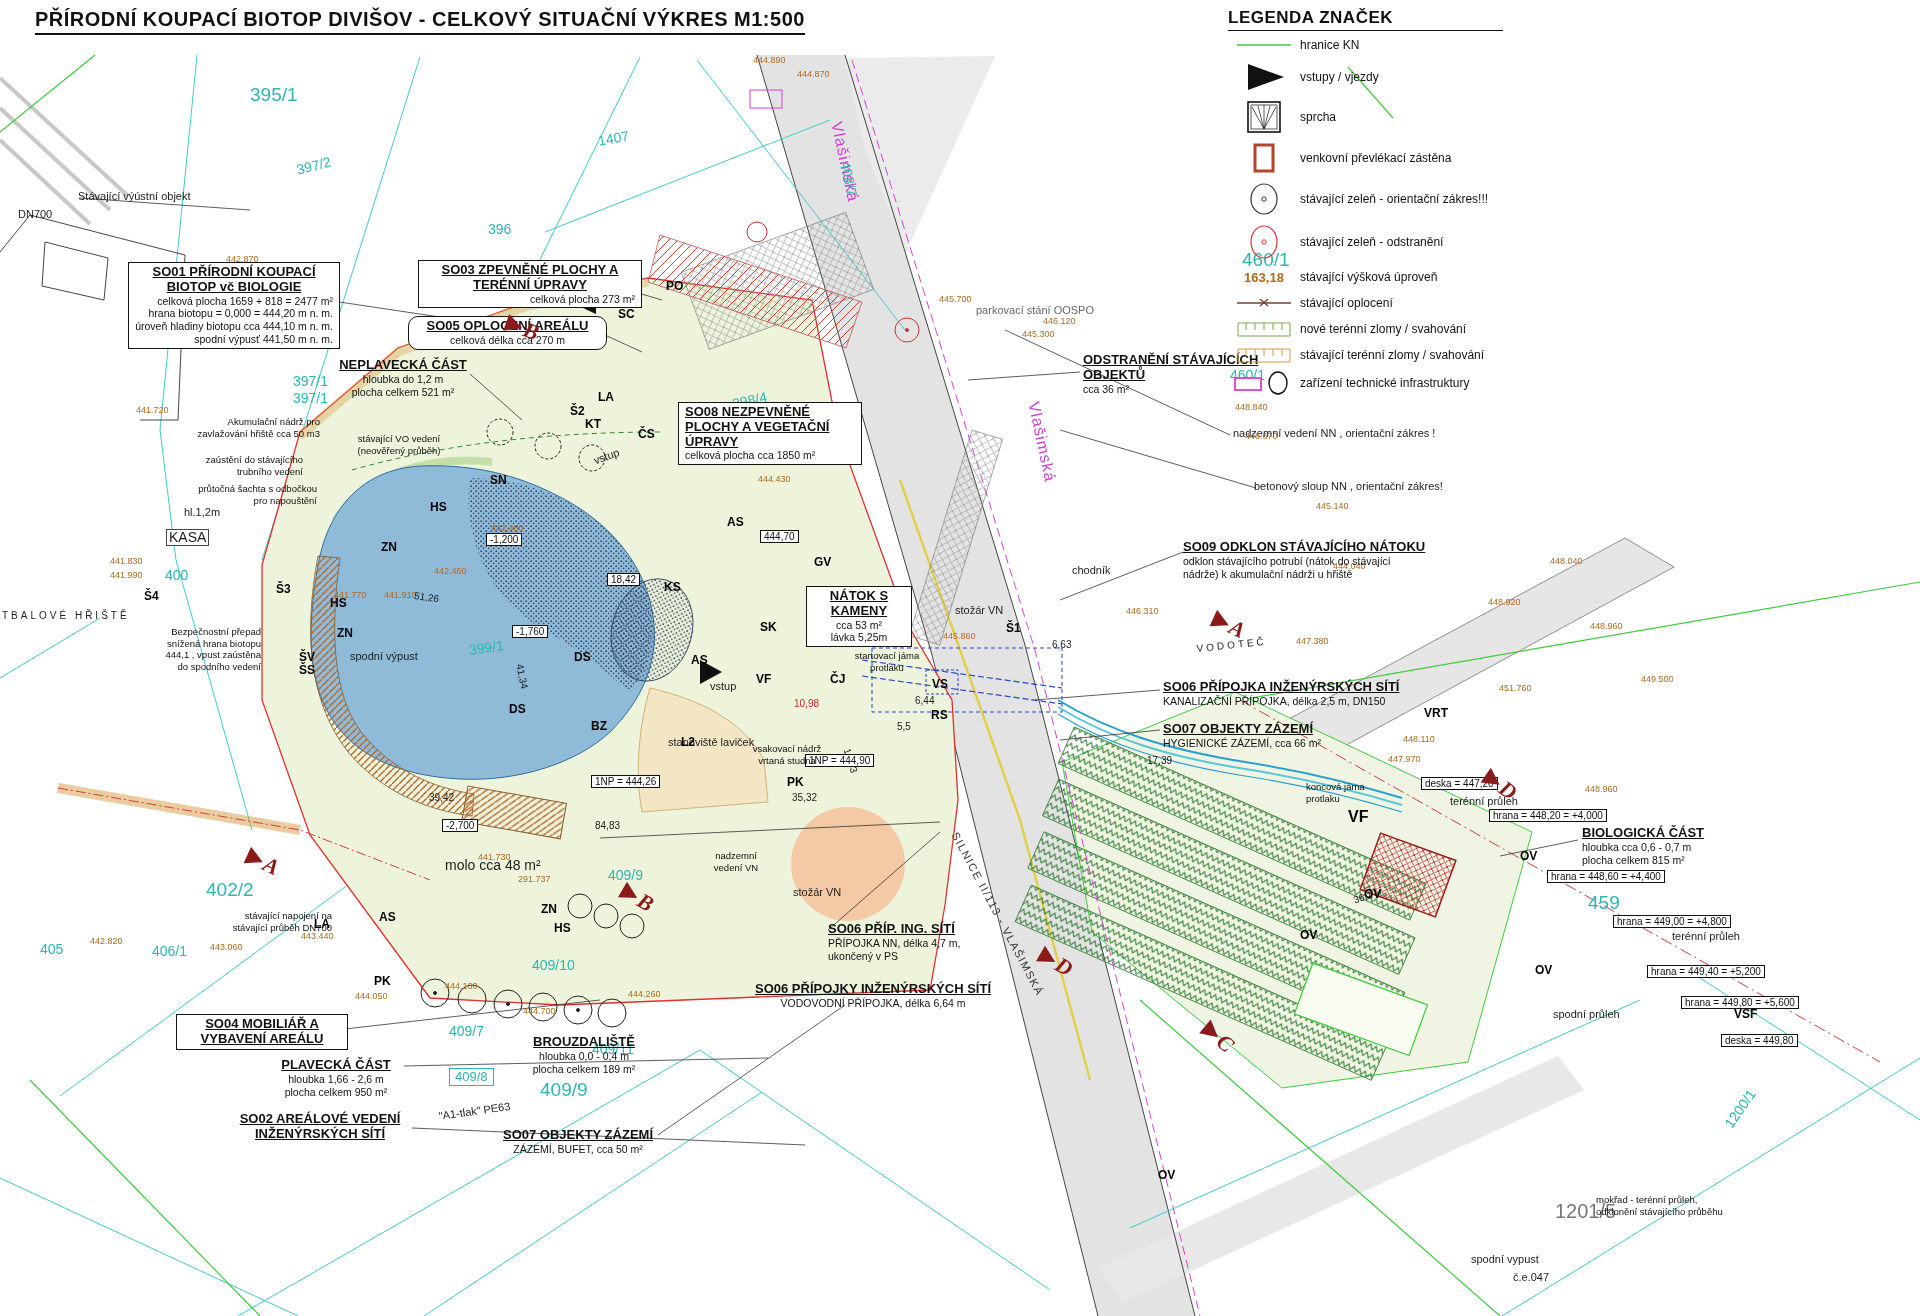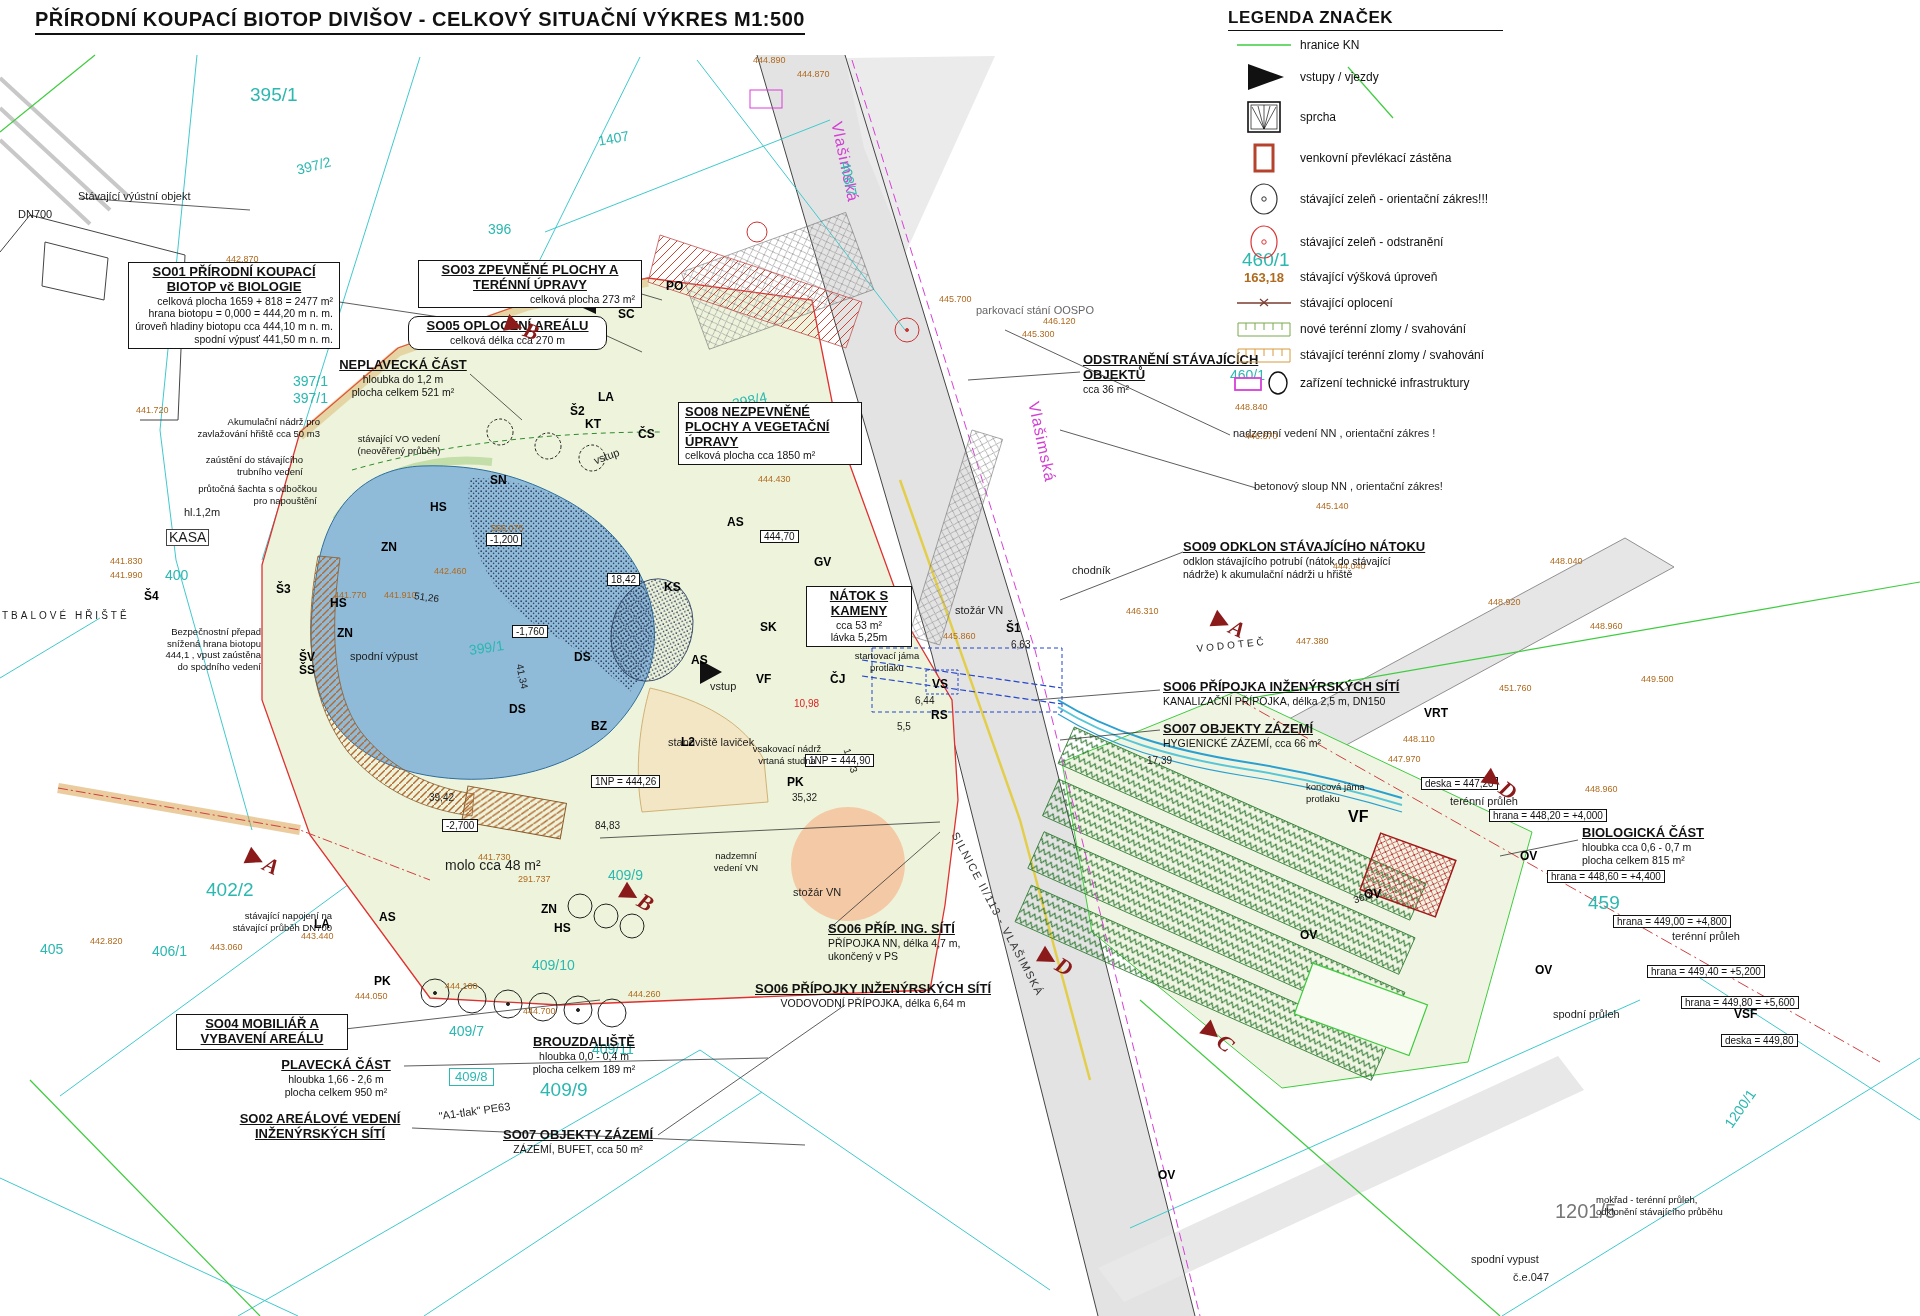--- a/index.html
+++ b/index.html
@@ -438,21 +438,21 @@
       <div class="ml code" style="left: 1158px; top: 1169px;">OV</div>
       <div class="ml elev" style="left: 226px; top: 255px;">442.870</div>
       <div class="ml elev" style="left: 228px; top: 293px;">442.890</div>
       <div class="ml elev" style="left: 158px; top: 336px;">442.130</div>
       <div class="ml elev" style="left: 136px; top: 406px;">441.720</div>
       <div class="ml elev" style="left: 110px; top: 557px;">441.830</div>
       <div class="ml elev" style="left: 110px; top: 571px;">441.990</div>
       <div class="ml elev" style="left: 334px; top: 591px;">441.770</div>
       <div class="ml elev" style="left: 384px; top: 591px;">441.910</div>
       <div class="ml elev" style="left: 434px; top: 567px;">442.460</div>
-      <div class="ml elev" style="left: 491px; top: 524px;">566.075</div>
+      <div class="ml elev" style="left: 491px; top: 524px;">442.480</div>
       <div class="ml elev" style="left: 478px; top: 853px;">441.730</div>
       <div class="ml elev" style="left: 518px; top: 875px;">291.737</div>
       <div class="ml elev" style="left: 90px; top: 937px;">442.820</div>
       <div class="ml elev" style="left: 210px; top: 943px;">443.060</div>
       <div class="ml elev" style="left: 301px; top: 932px;">443.440</div>
       <div class="ml elev" style="left: 445px; top: 982px;">444.160</div>
       <div class="ml elev" style="left: 355px; top: 992px;">444.050</div>
       <div class="ml elev" style="left: 523px; top: 1007px;">444.700</div>
       <div class="ml elev" style="left: 628px; top: 990px;">444.260</div>
       <div class="ml elev" style="left: 758px; top: 475px;">444.430</div>
@@ -477,21 +477,21 @@
       <div class="ml elev" style="left: 753px; top: 56px;">444.890</div>
       <div class="ml elev" style="left: 797px; top: 70px;">444.870</div>
       <div class="ml dim" style="left: 415px; top: 590px; transform: rotate(8deg);">51,26</div>
       <div class="ml dim" style="left: 525px; top: 663px; transform: rotate(78deg);">41,34</div>
       <div class="ml dim" style="left: 595px; top: 820px;">84,83</div>
       <div class="ml dim" style="left: 429px; top: 792px;">39,42</div>
       <div class="ml dim" style="left: 792px; top: 792px;">35,32</div>
       <div class="ml dimred" style="left: 794px; top: 698px;">10,98</div>
       <div class="ml dim" style="left: 852px; top: 747px; transform: rotate(72deg);">12,63</div>
       <div class="ml dim" style="left: 915px; top: 695px;">6,44</div>
-      <div class="ml dim" style="left: 1011px; top: 639px;">6,63</div>
+      <div class="ml dim" style="left: 1052px; top: 639px;">6,63</div>
       <div class="ml dim" style="left: 1147px; top: 755px;">17,39</div>
       <div class="ml dim" style="left: 897px; top: 721px;">5,5</div>
       <div class="ml dim" style="left: 1352px; top: 895px; transform: rotate(-18deg);">36,1</div>
       <div class="ml boxval" style="left: 760px; top: 530px;">444,70</div>
       <div class="ml boxval" style="left: 442px; top: 819px;">-2,700</div>
       <div class="ml boxval" style="left: 512px; top: 625px;">-1,760</div>
       <div class="ml boxval" style="left: 486px; top: 533px;">-1,200</div>
       <div class="ml boxval" style="left: 607px; top: 573px;">18,42</div>
       <div class="ml boxval" style="left: 591px; top: 775px;">1NP = 444,26</div>
       <div class="ml boxval" style="left: 805px; top: 754px;">1NP = 444,90</div>

